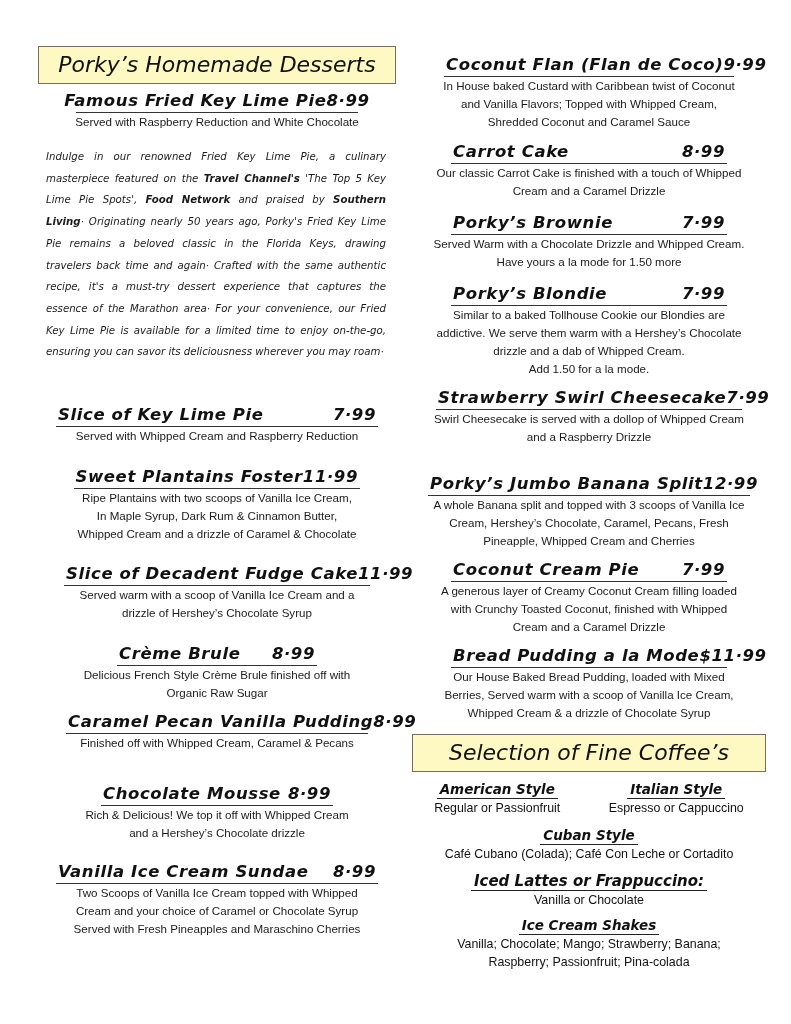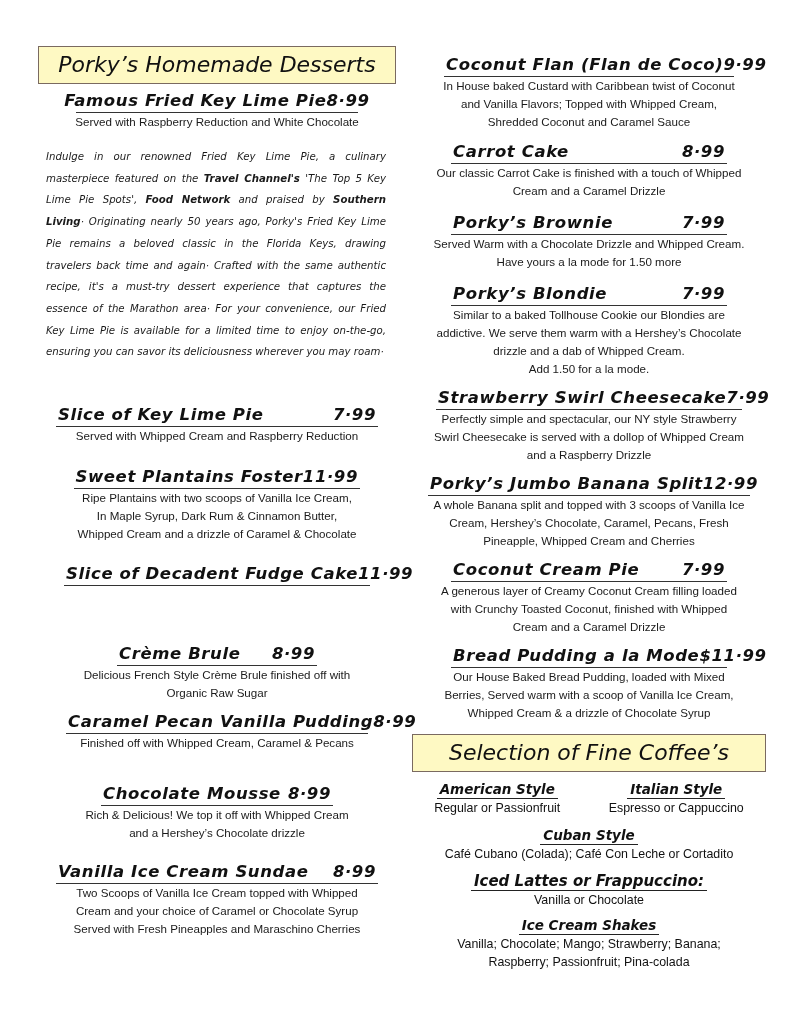--- a/index.html
+++ b/index.html
@@ -124,20 +124,24 @@
         <span class="desc-line">In Maple Syrup, Dark Rum &amp; Cinnamon Butter,</span>
         <span class="desc-line">Whipped Cream and a drizzle of Caramel &amp; Chocolate</span>
       </div>
     </div>
 
     <div class="item" style="top:564px;">
       <div class="title-row" style="width:306px;">
         <span class="name">Slice of Decadent Fudge Cake</span>
         <span class="price">11·99</span>
       </div>
+      <div class="desc">
+        <span class="desc-line">Served warm with a scoop of Vanilla Ice Cream and a</span>
+        <span class="desc-line">drizzle of Hershey’s Chocolate Syrup</span>
+      </div>
     </div>
 
     <div class="item" style="top:644px;">
       <div class="title-row" style="width:200px;">
         <span class="name">Crème Brule</span>
         <span class="price">8·99</span>
       </div>
       <div class="desc">
         <span class="desc-line">Delicious French Style Crème Brule finished off with</span>
         <span class="desc-line">Organic Raw Sugar</span>
@@ -226,21 +230,20 @@
         <span class="desc-line">Add 1.50 for a la mode.</span>
       </div>
     </div>
 
     <div class="item" style="top:388px;">
       <div class="title-row" style="width:306px;">
         <span class="name">Strawberry Swirl Cheesecake</span>
         <span class="price">7·99</span>
       </div>
       <div class="desc">
-        <span class="desc-line">Perfectly simple and spectacular, our NY style Strawberry</span>
         <span class="desc-line">Swirl Cheesecake is served with a dollop of Whipped Cream</span>
         <span class="desc-line">and a Raspberry Drizzle</span>
       </div>
     </div>
 
     <div class="item" style="top:474px;">
       <div class="title-row" style="width:322px;">
         <span class="name">Porky’s Jumbo Banana Split</span>
         <span class="price">12·99</span>
       </div>

